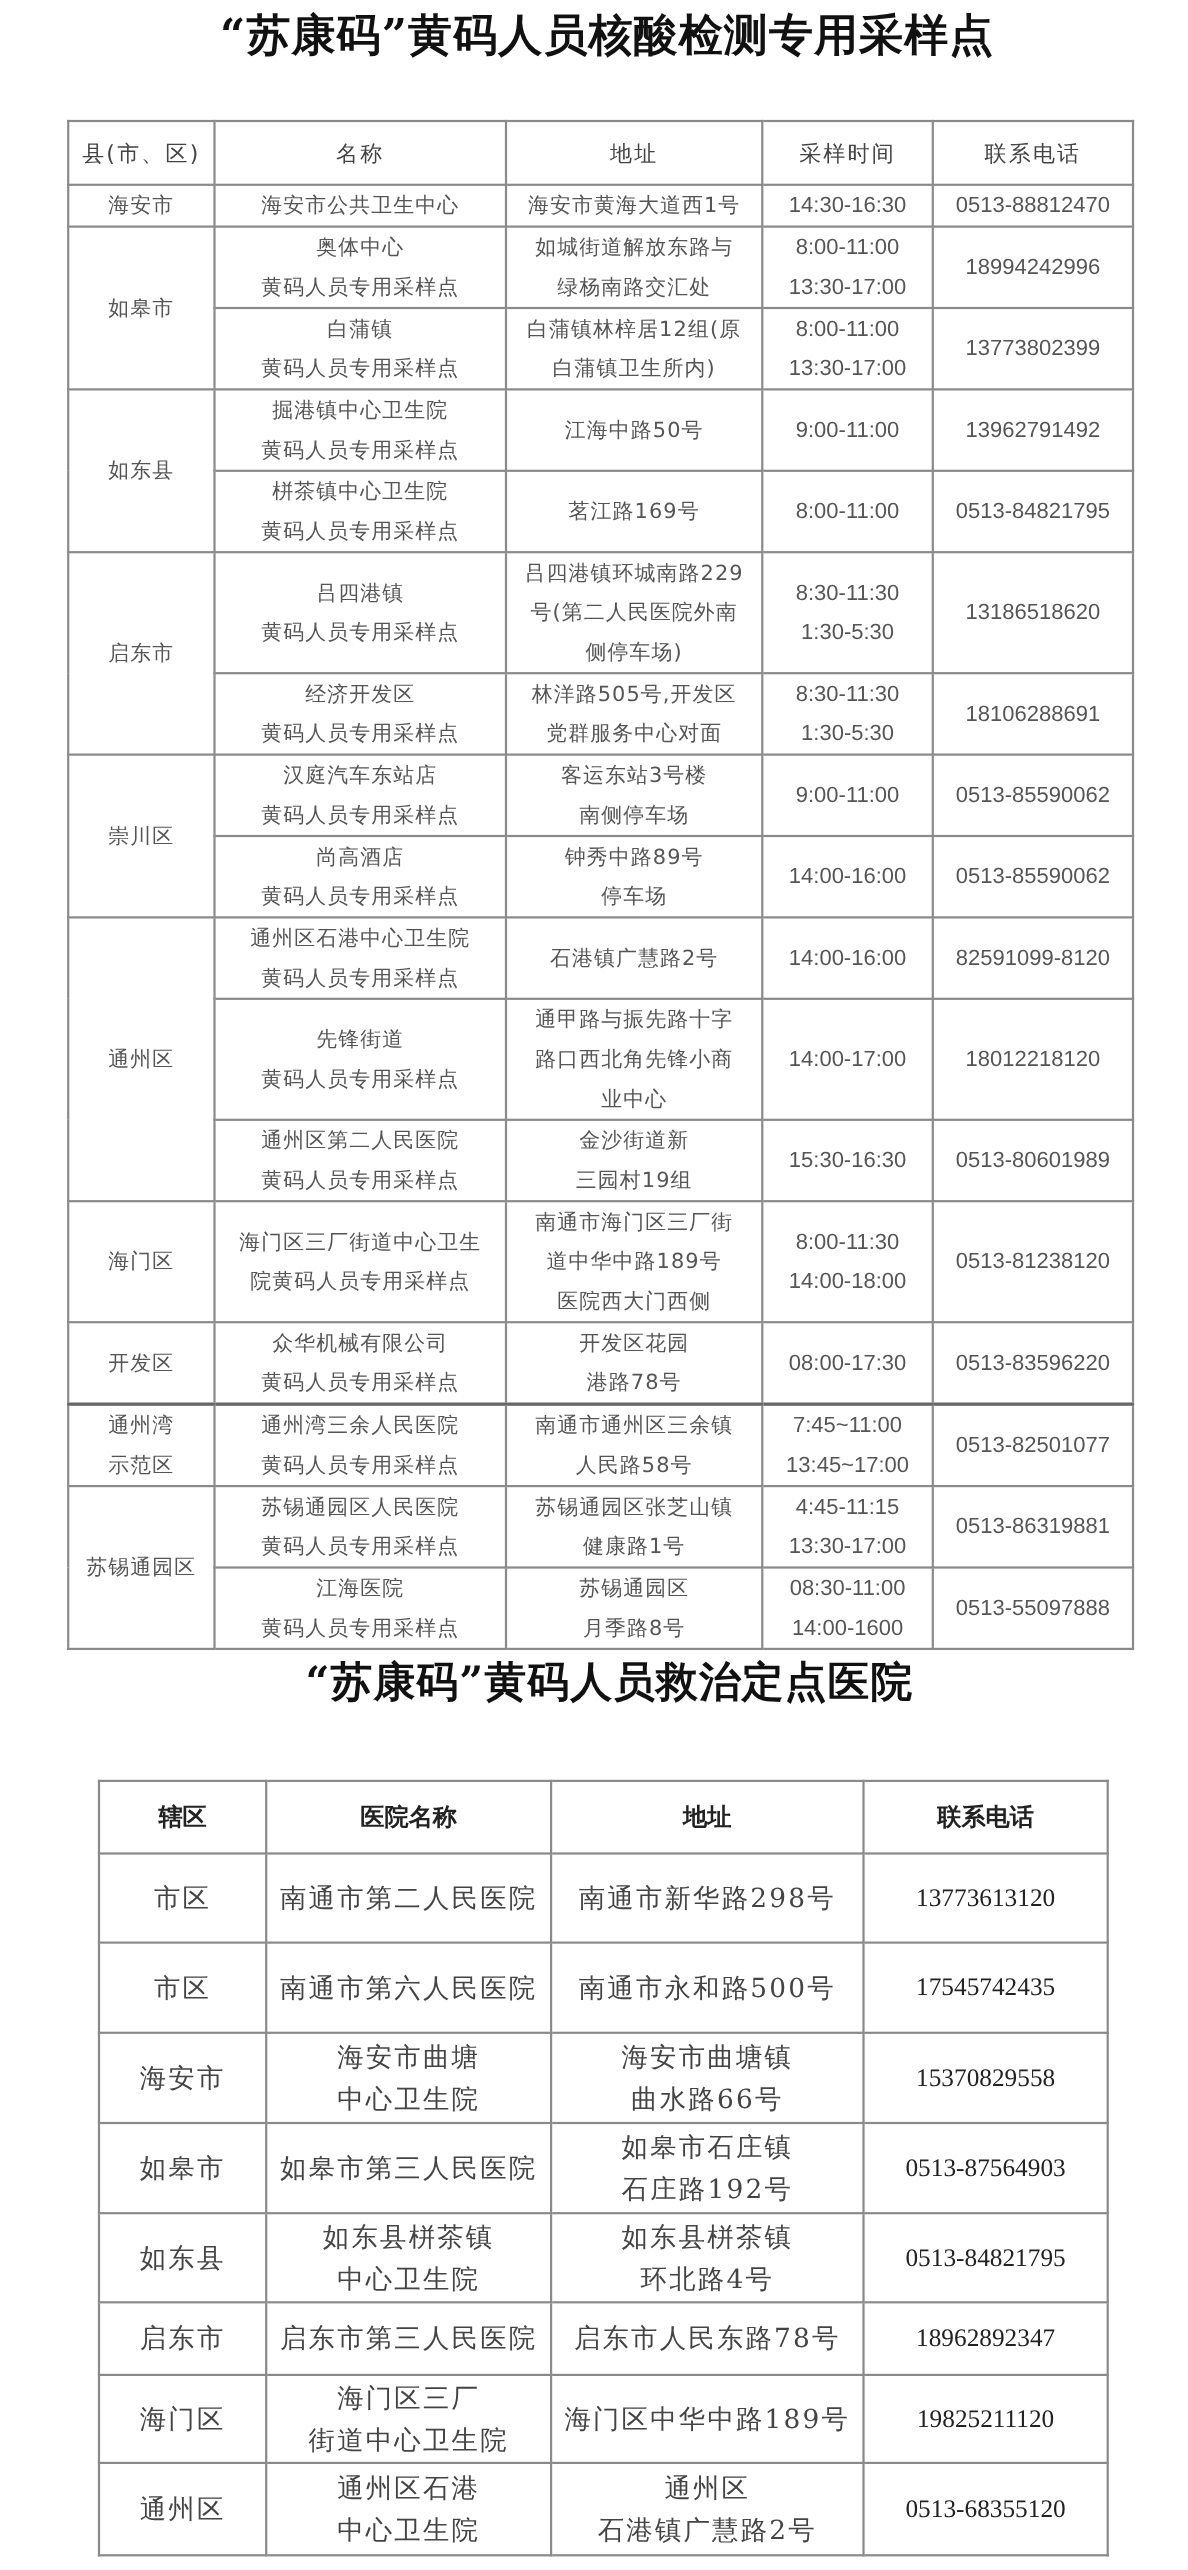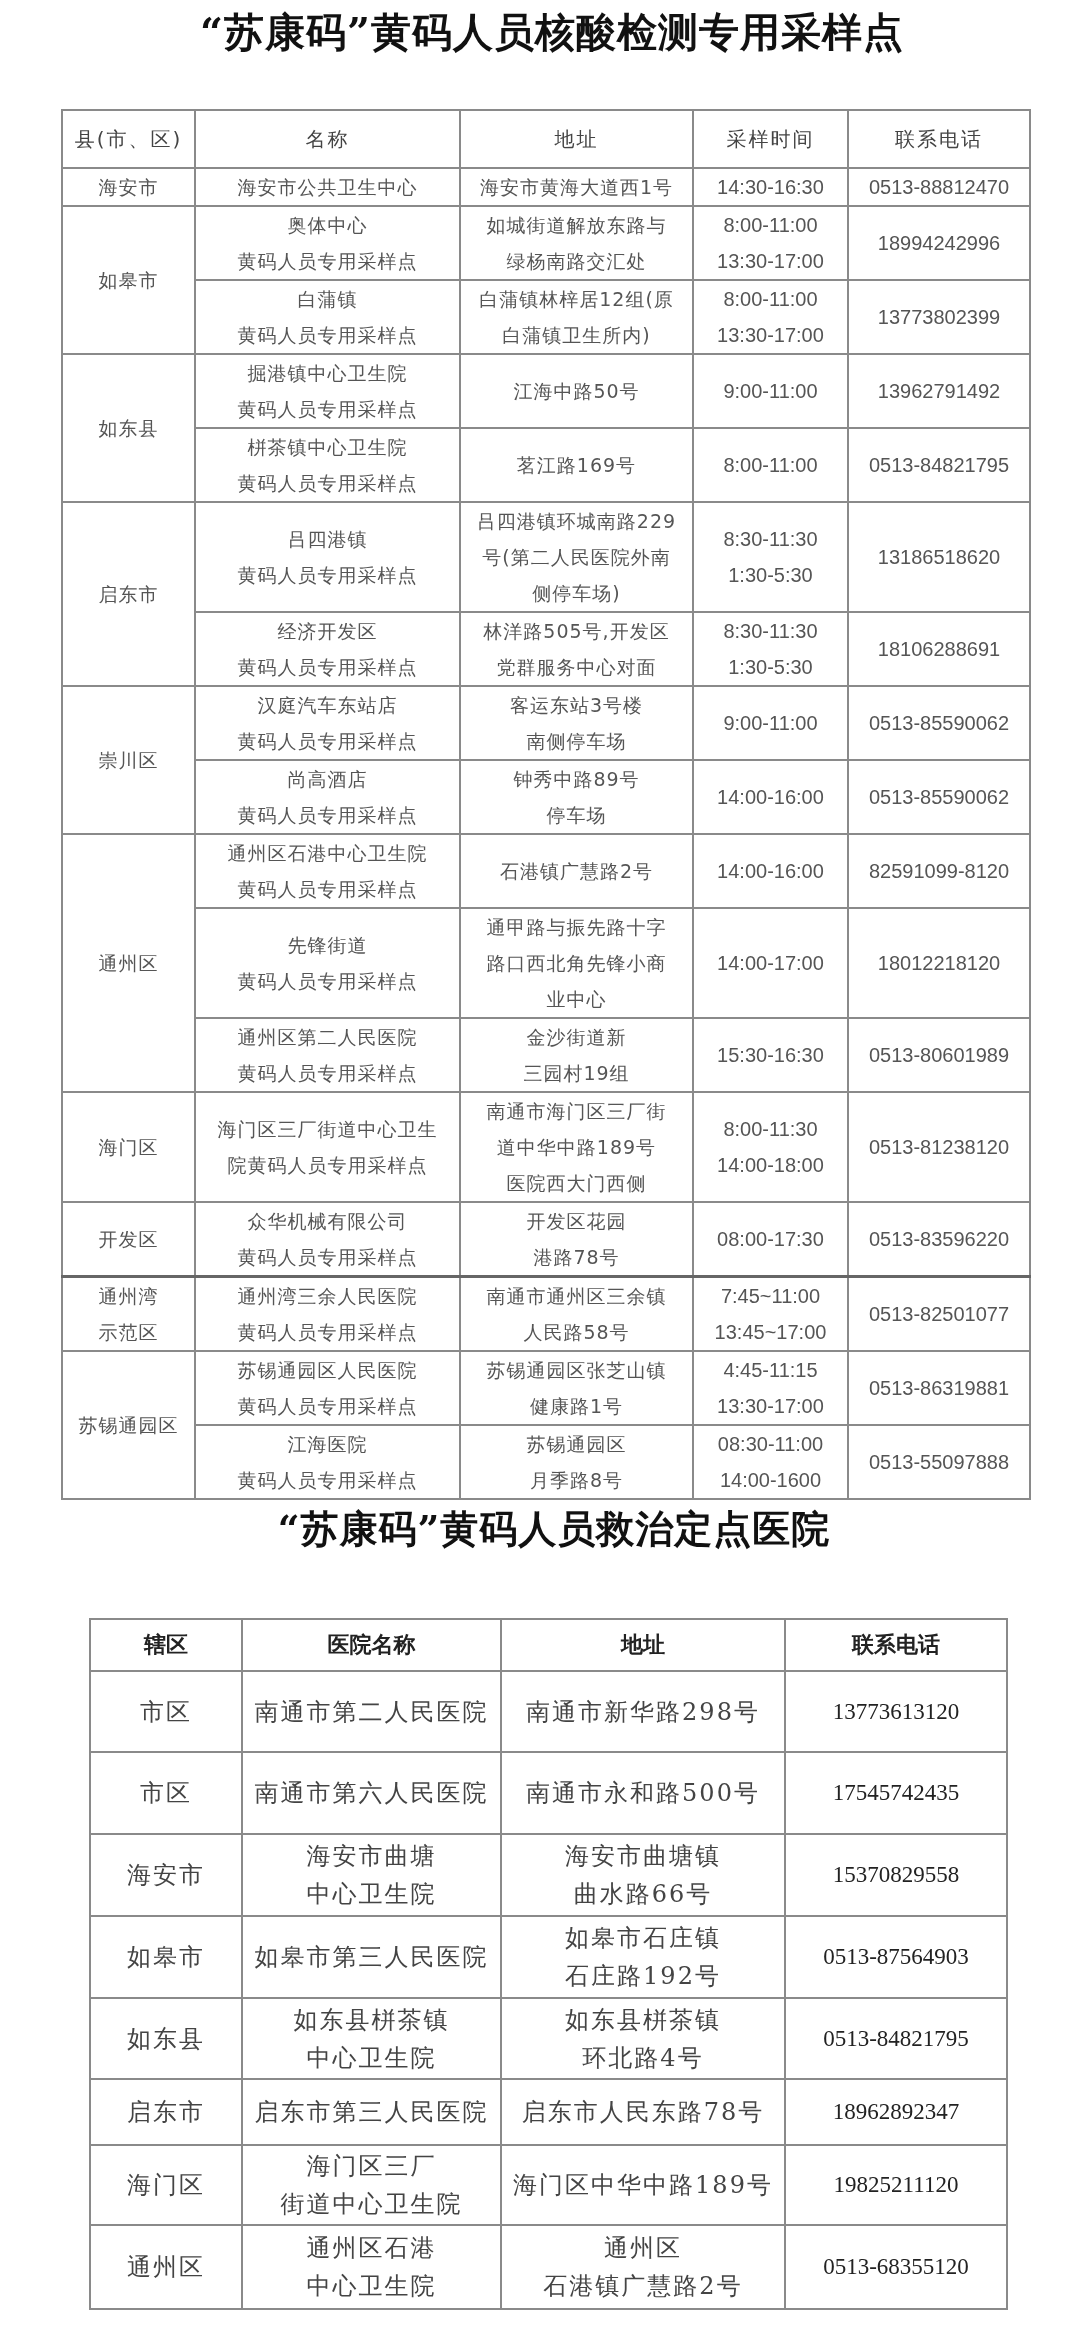--- a/index.html
+++ b/index.html
@@ -331,21 +331,21 @@
 <div id="t2-title" class="title">“苏康码”黄码人员救治定点医院</div>
 
 <table id="t2">
   <colgroup>
     <col style="width:152px">
       <col style="width:259px">
       <col style="width:284px">
       <col style="width:222px">
   </colgroup>
   <thead>
-    <tr style="height:52px">
+    <tr style="height:66px">
       <th>辖区</th>
       <th>医院名称</th>
       <th>地址</th>
       <th>联系电话</th>
     </tr>
   </thead>
   <tbody id="t2-body">
       <tr style="height: 81px;">
         <td>市区</td>
         <td>

